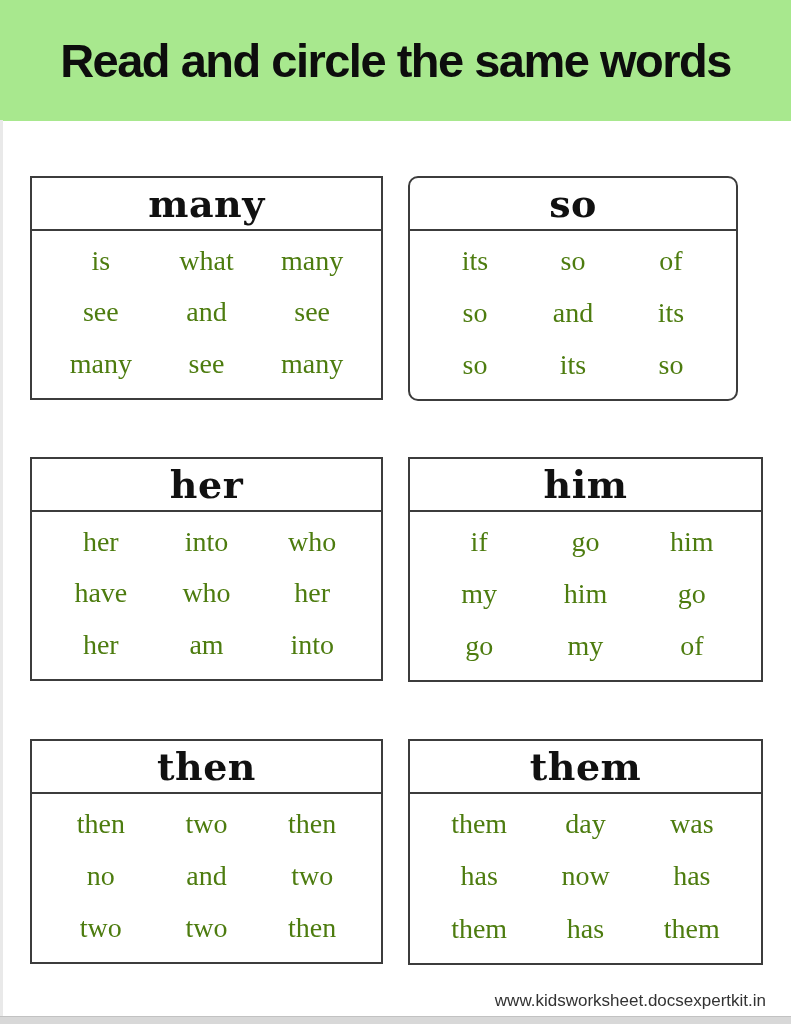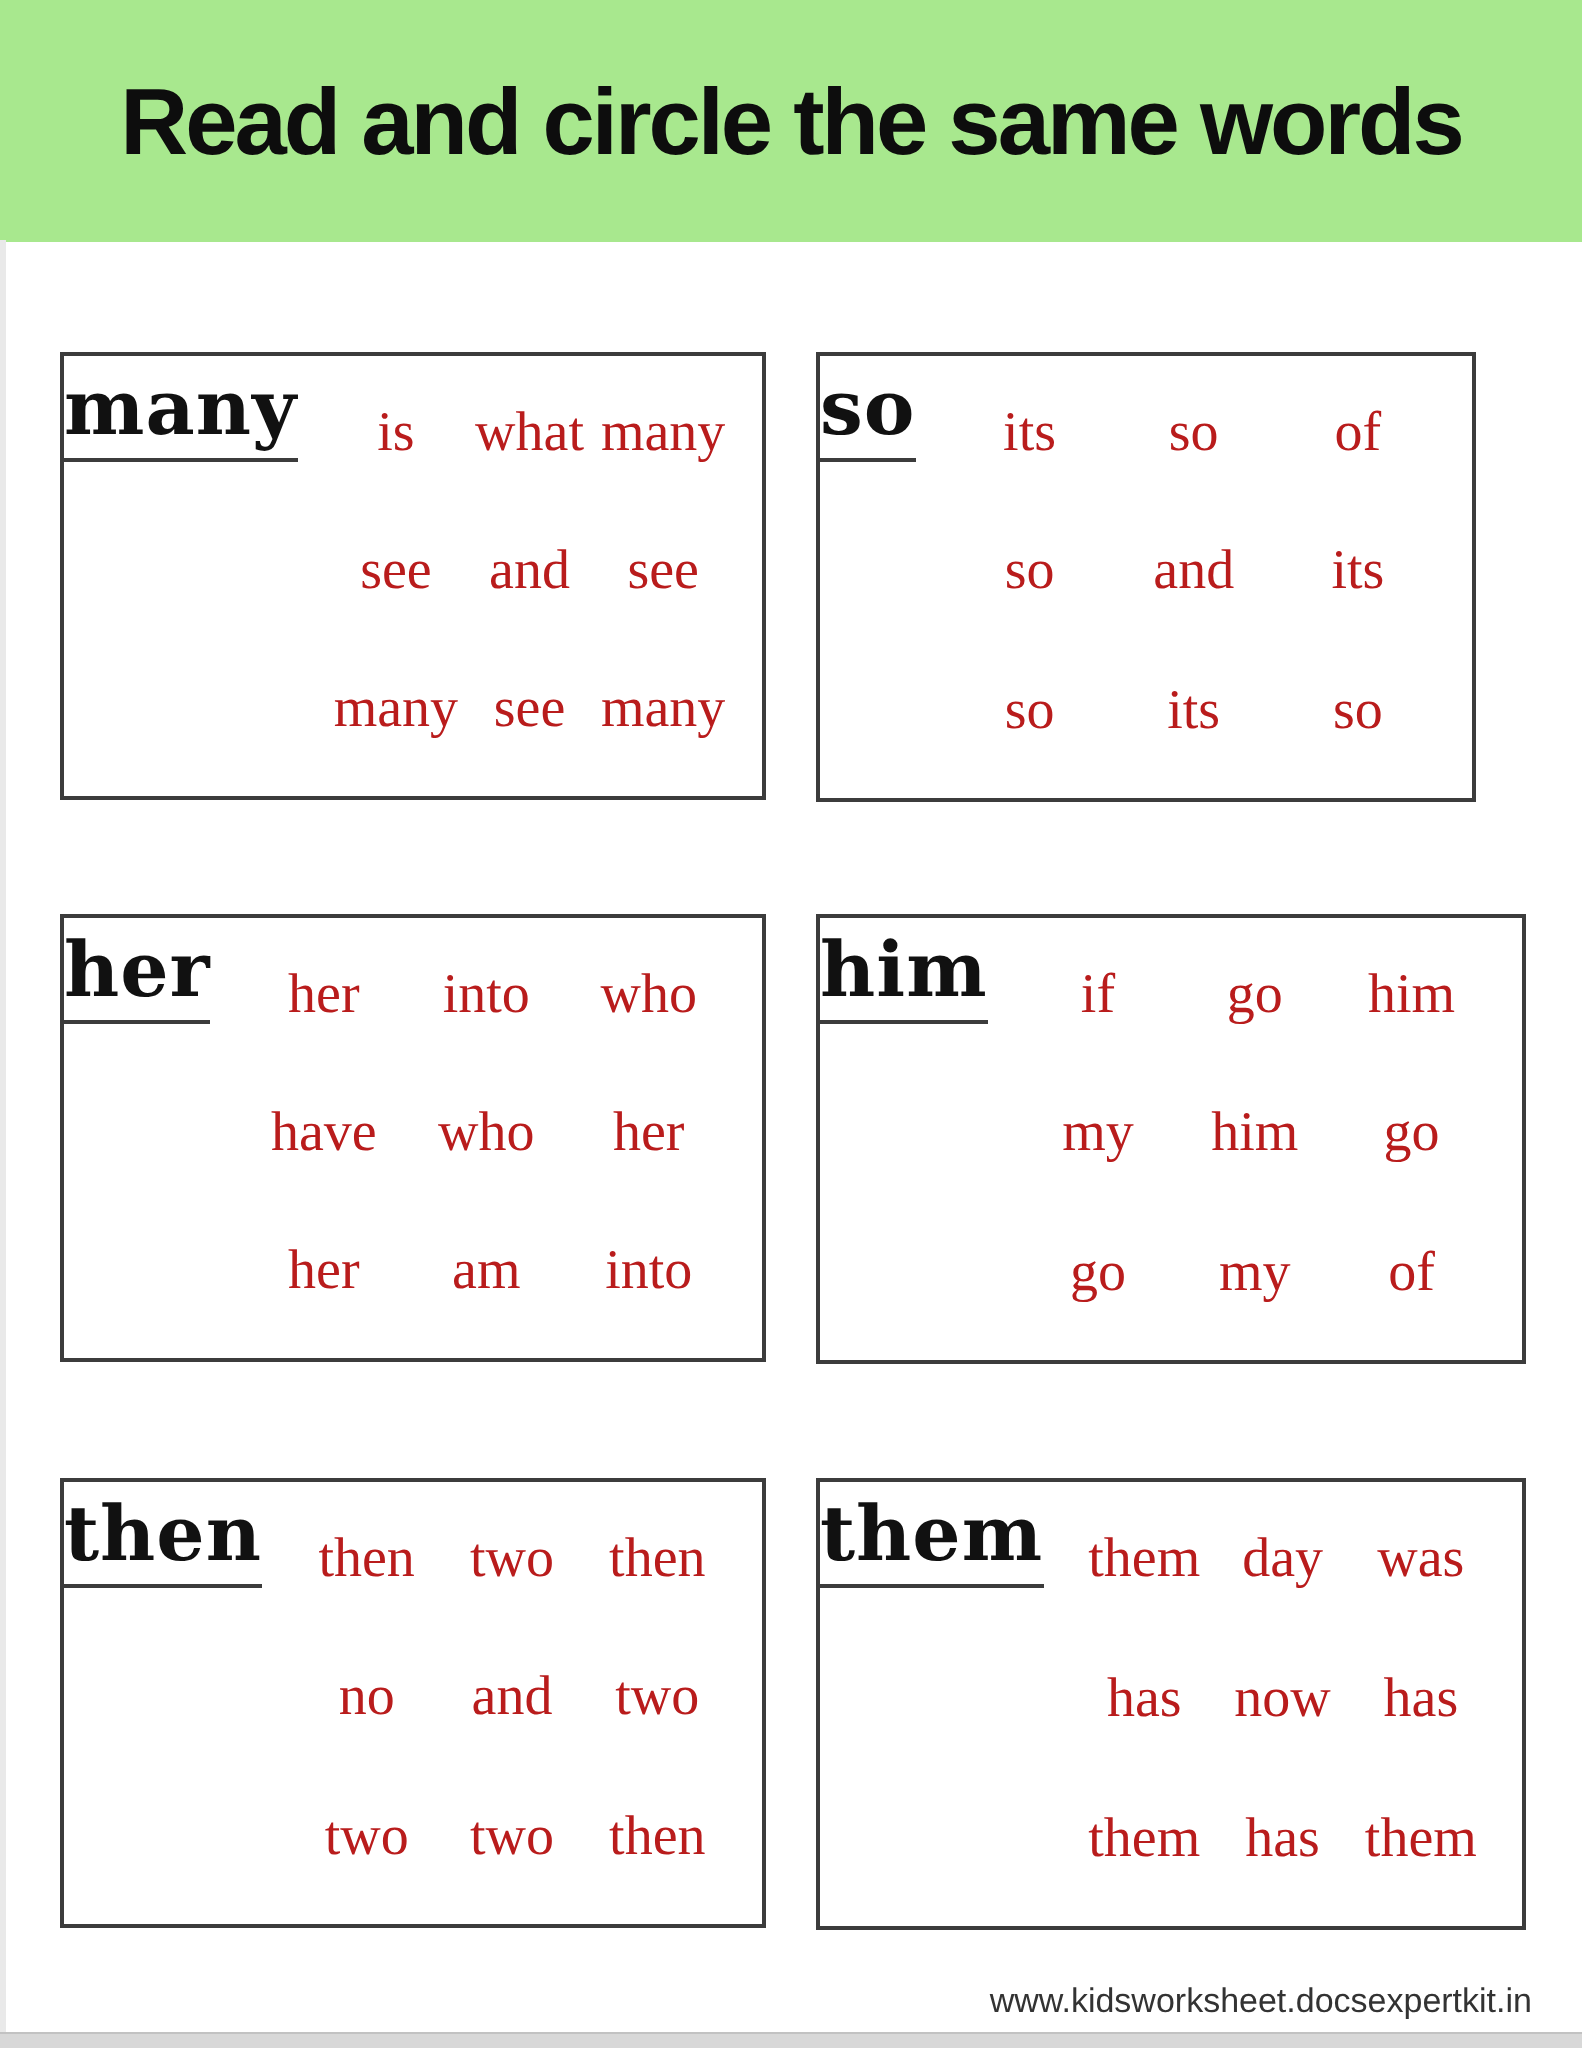--- a/index.html
+++ b/index.html
@@ -40,21 +40,21 @@
     color: #0d0d0d;
     white-space: nowrap;
   }
 
   
   .box {
     position: absolute;
     border: 2.5px solid #3c3c3c;
     background: #ffffff;
     display: flex;
-    flex-direction: row;
+    flex-direction: column;
   }
   .box-header {
     height: 53px;
     border-bottom: 2px solid #3c3c3c;
     display: flex;
     align-items: center;
     justify-content: center;
     font-family: "DejaVu Serif", "Liberation Serif", serif;
     font-weight: 700;
     font-size: 38px;
@@ -67,26 +67,26 @@
     grid-template-columns: repeat(3, 1fr);
     grid-template-rows: repeat(3, 1fr);
     padding: 4px 16px 8px 16px;
   }
   .word {
     display: flex;
     align-items: center;
     justify-content: center;
     font-family: "Liberation Serif", "DejaVu Serif", serif;
     font-size: 28px;
-    color: #b91c1c;
+    color: #4d7c0f;
   }
 
   
   .b0 { left: 30px;  top: 176px; width: 353px; height: 224px; }
-  .b1 { left: 408px; top: 176px; width: 330px; height: 225px; }
+  .b1 { left: 408px; top: 176px; width: 330px; height: 225px; border-radius: 10px; }
   .b2 { left: 30px;  top: 457px; width: 353px; height: 224px; text-align: center; }
   .b3 { left: 408px; top: 457px; width: 355px; height: 225px; justify-content: space-between; }
   .b4 { left: 30px;  top: 739px; width: 353px; height: 225px; }
   .b5 { left: 408px; top: 739px; width: 355px; height: 226px; }
 
   
   .footer-url {
     position: absolute;
     right: 25px;
     top: 991px;

